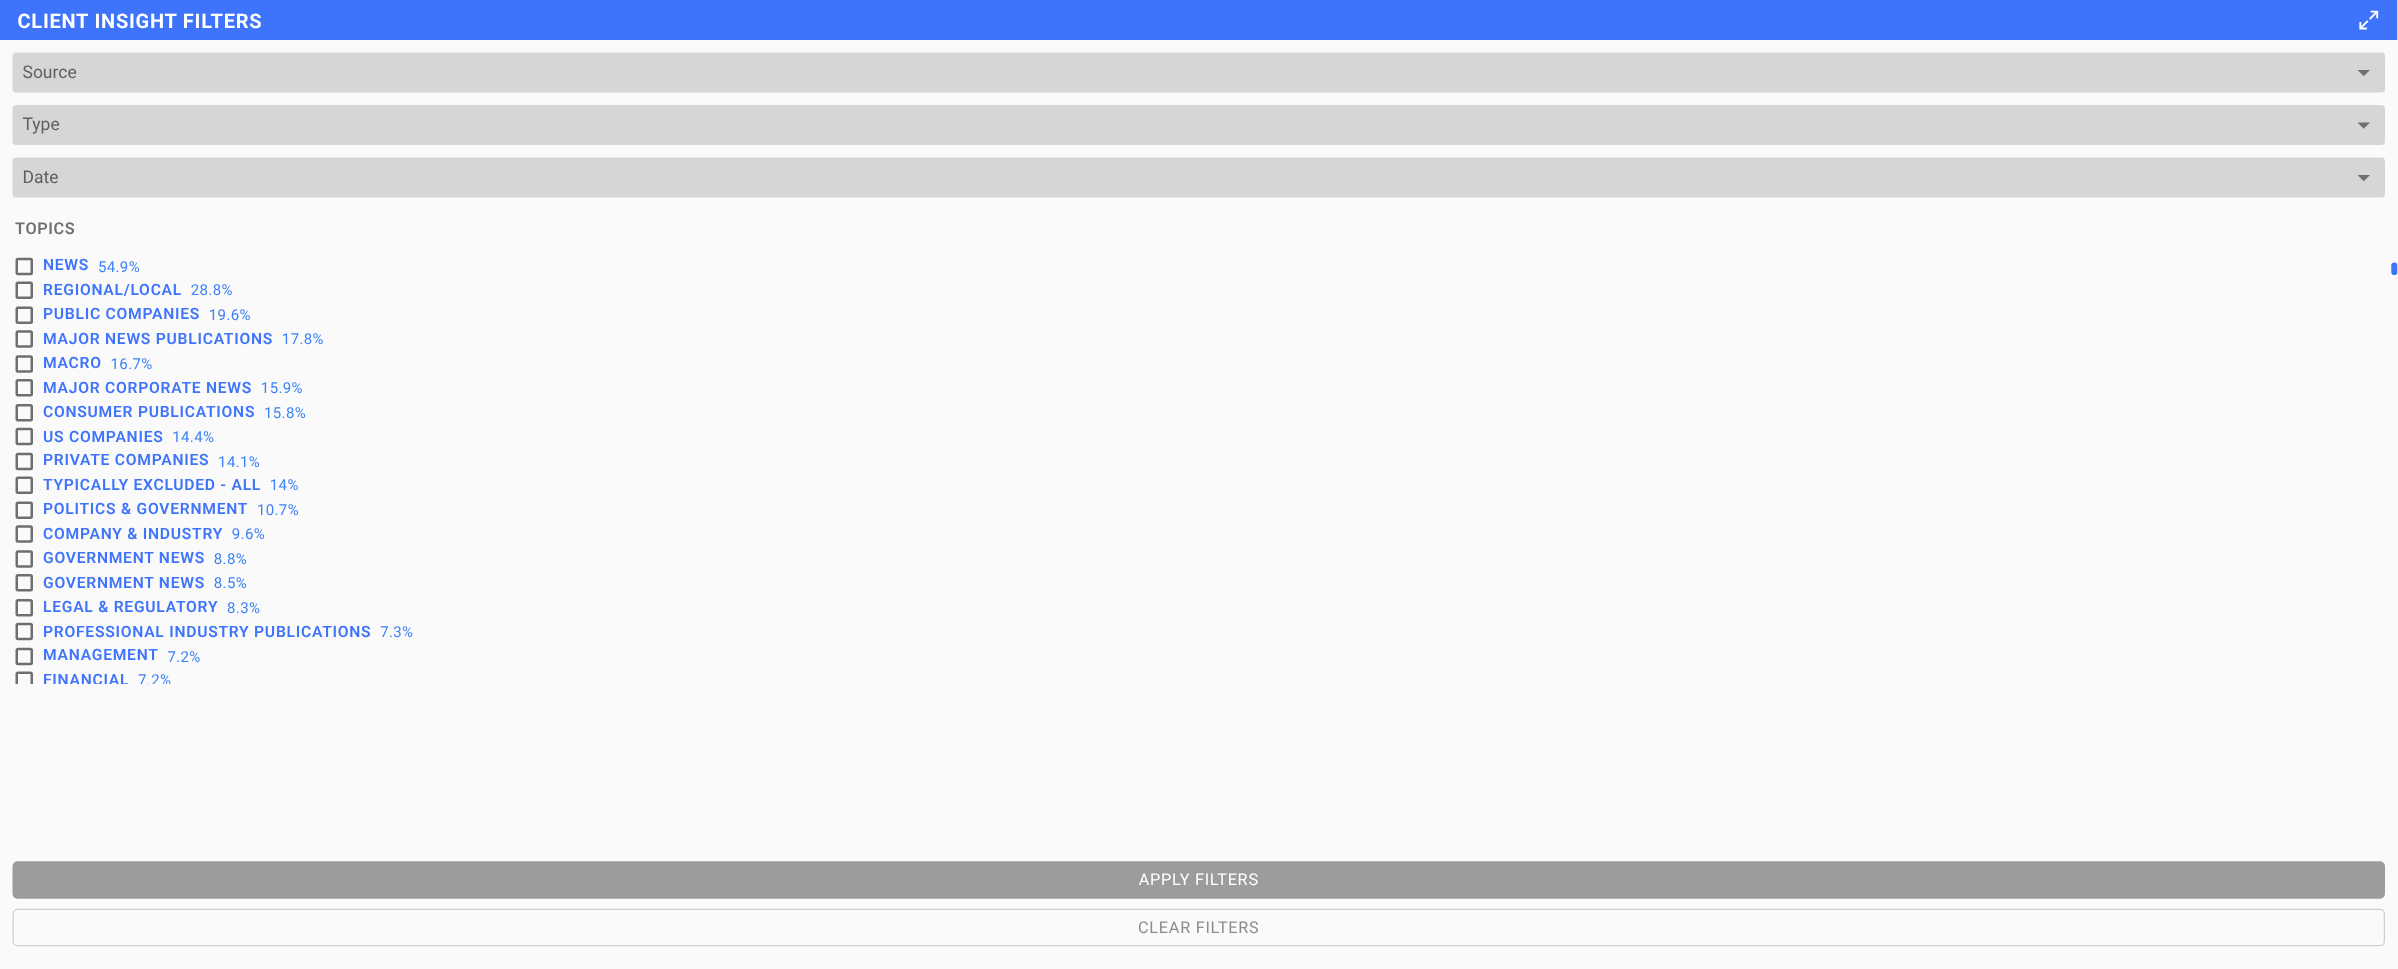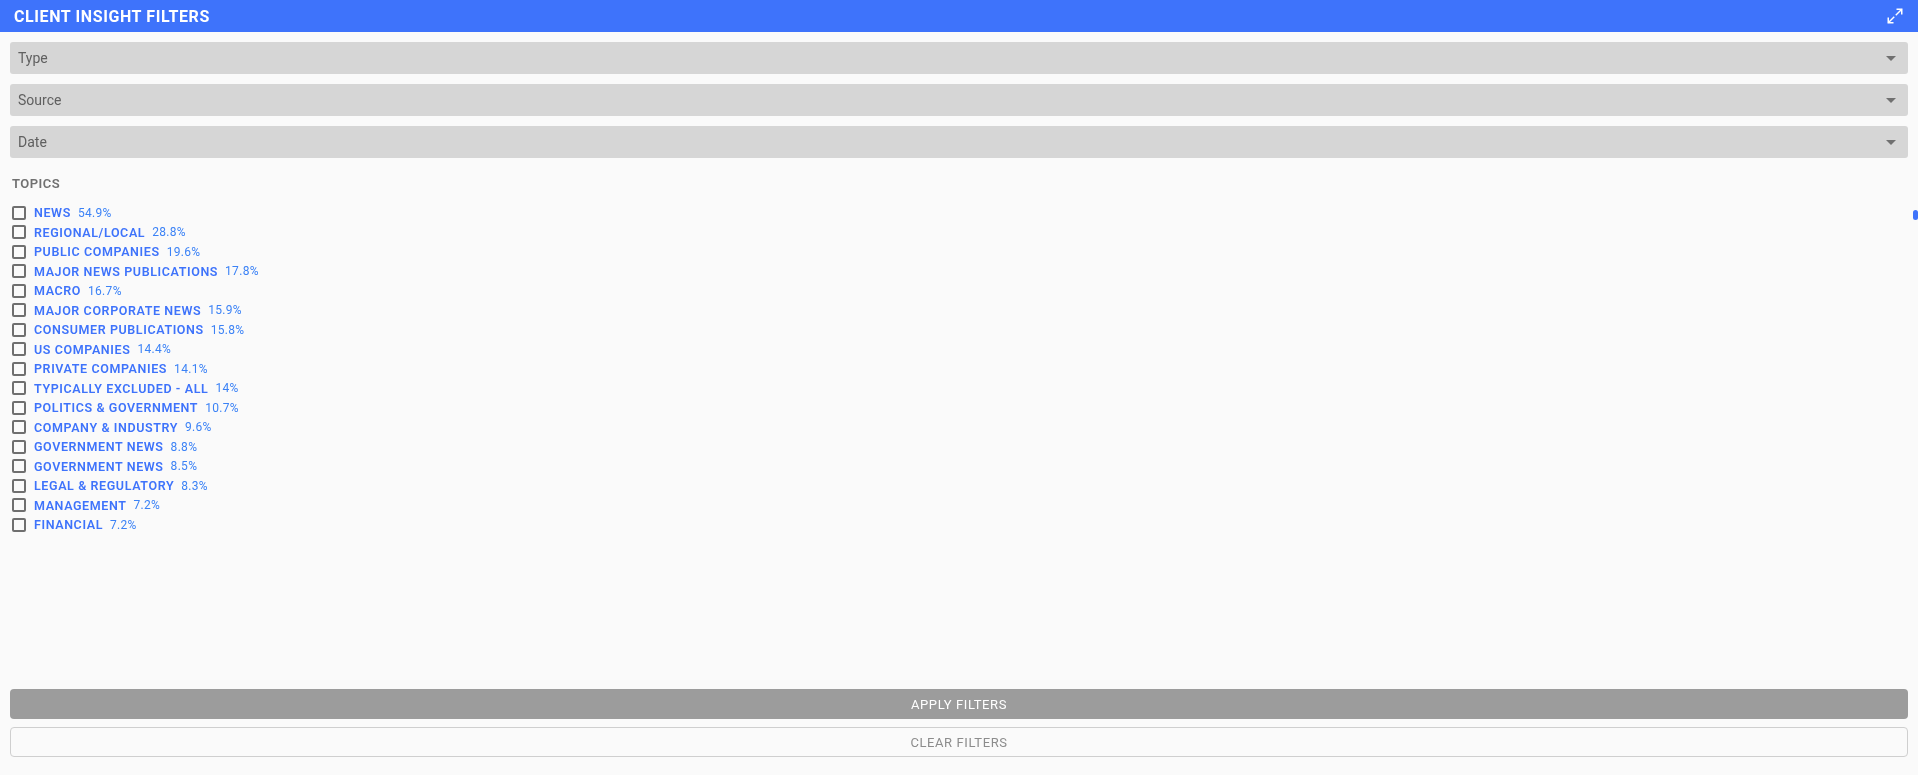--- a/index.html
+++ b/index.html
@@ -159,26 +159,26 @@
         <path d="M10 21H3v-7"></path>
         <path d="M21 3l-8 8"></path>
         <path d="M3 21l8-8"></path>
     </svg>
   </span>
 </div>
 
 <div class="content">
 
   <div class="dropdown">
+    <span>Source</span>
+    <span class="caret"></span>
+  </div>
+
+  <div class="dropdown">
     <span>Type</span>
-    <span class="caret"></span>
-  </div>
-
-  <div class="dropdown">
-    <span>Source</span>
     <span class="caret"></span>
   </div>
 
   <div class="dropdown">
     <span>Date</span>
     <span class="caret"></span>
   </div>
 
   <div class="section-label">TOPICS</div>
 
@@ -253,20 +253,25 @@
         <span class="topic-label">GOVERNMENT NEWS</span>
         <span class="topic-pct">8.5%</span>
       </div>
       <div class="topic-row">
         <div class="checkbox"></div>
         <span class="topic-label">LEGAL &amp; REGULATORY</span>
         <span class="topic-pct">8.3%</span>
       </div>
       <div class="topic-row">
         <div class="checkbox"></div>
+        <span class="topic-label">PROFESSIONAL INDUSTRY PUBLICATIONS</span>
+        <span class="topic-pct">7.3%</span>
+      </div>
+      <div class="topic-row">
+        <div class="checkbox"></div>
         <span class="topic-label">MANAGEMENT</span>
         <span class="topic-pct">7.2%</span>
       </div>
       <div class="topic-row">
         <div class="checkbox"></div>
         <span class="topic-label">FINANCIAL</span>
         <span class="topic-pct">7.2%</span>
       </div>
     </div>
 

